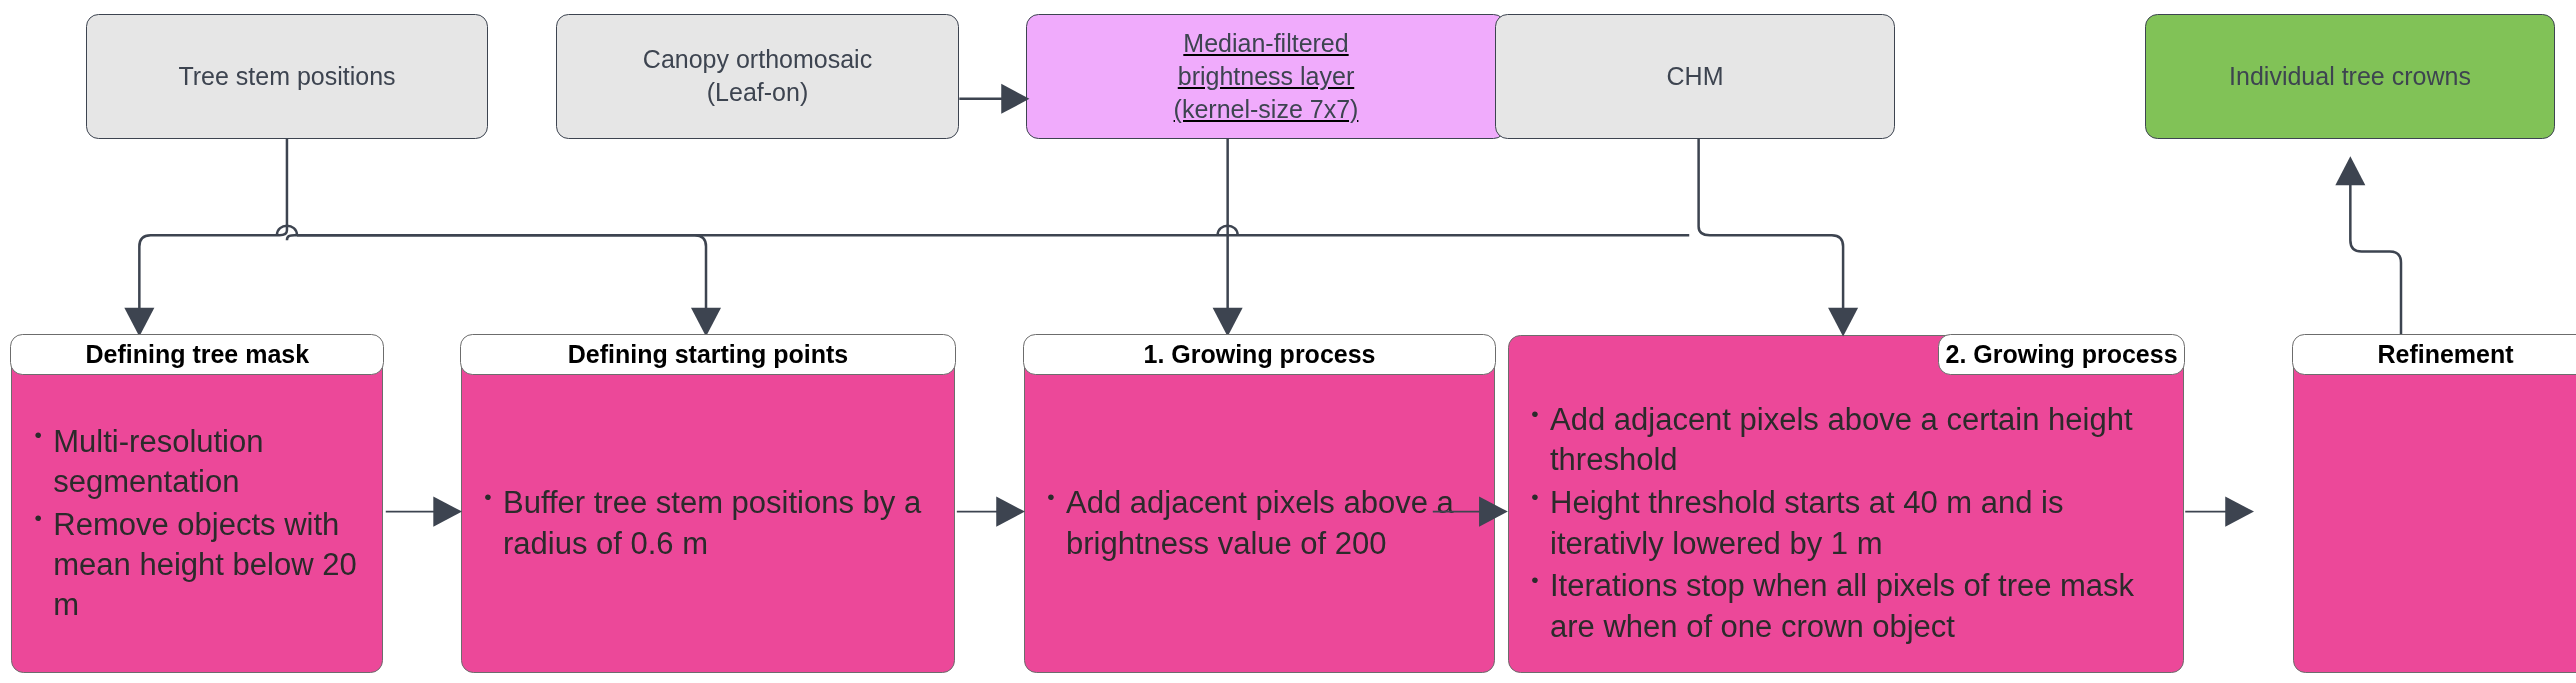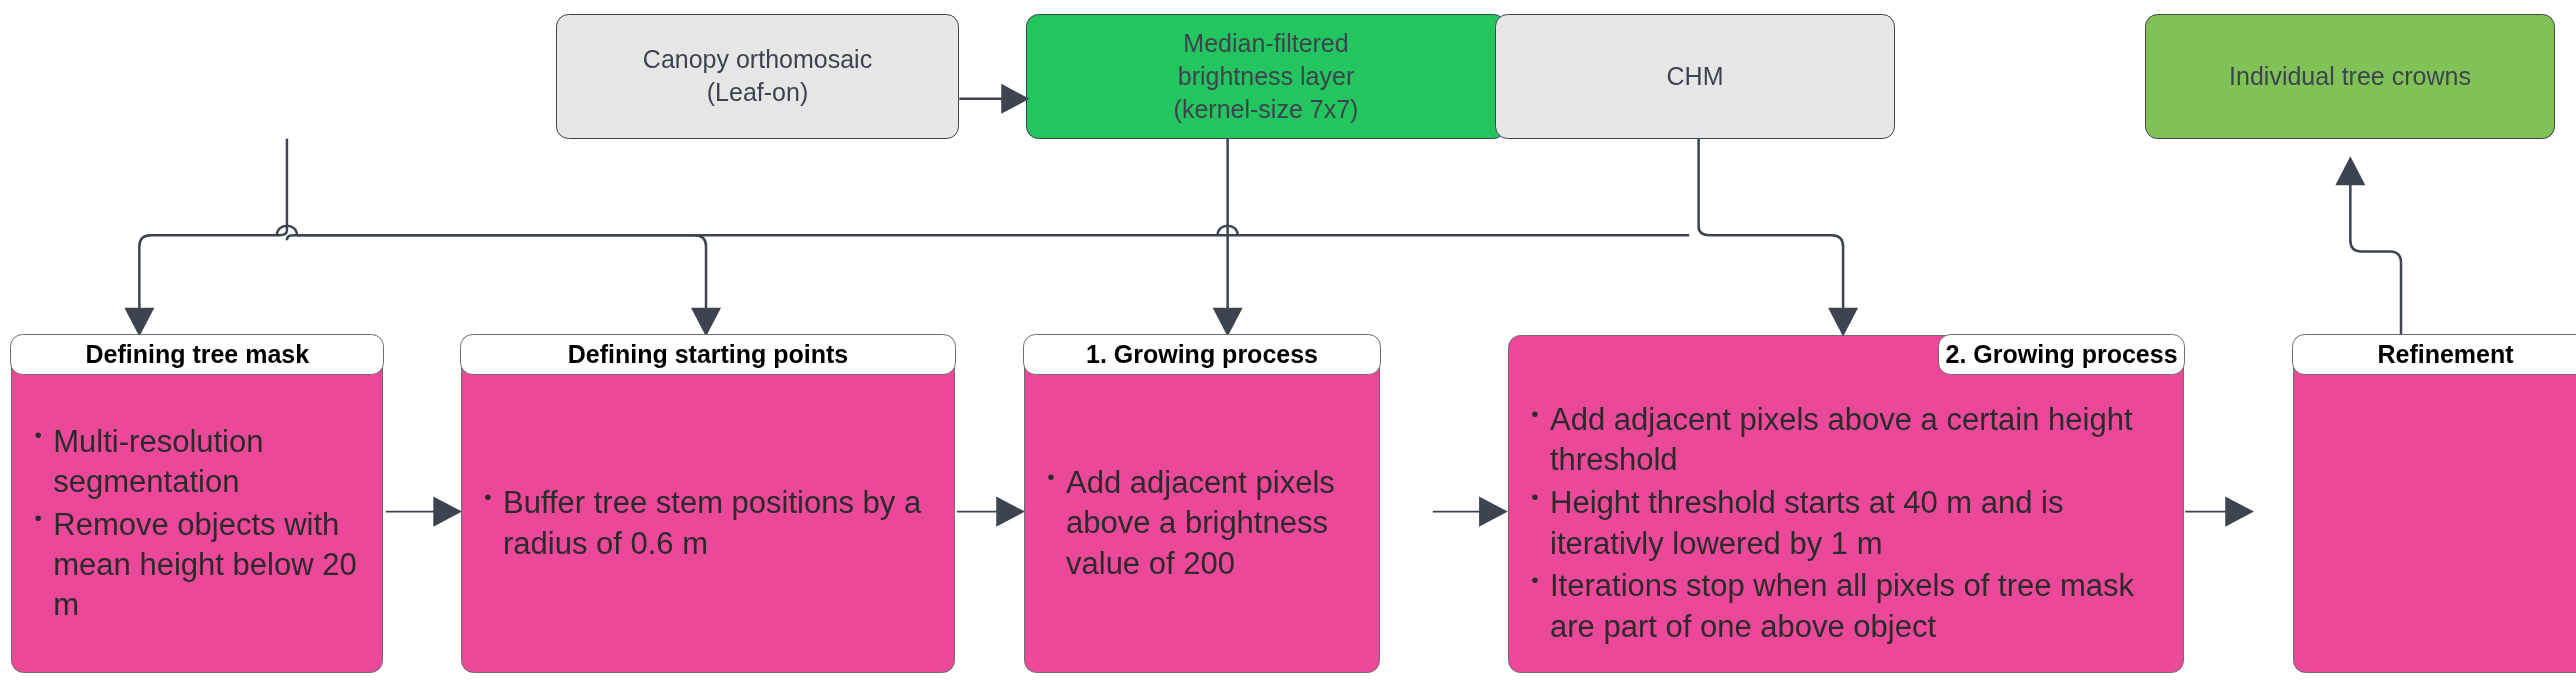--- a/index.html
+++ b/index.html
@@ -131,27 +131,30 @@
     stroke:#3d4450;
     stroke-width:3;
   }
   .head{fill:#3d4450;stroke:none;}
 </style>
 </head>
 <body>
 
 <div id="stage">
 
+  <div class="node source" style="left:86px;top:13.8px;width:402px;height:125px;">
+    <div class="source-label">Tree stem positions</div>
+  </div>
 
   <div class="node source" style="left:556px;top:13.8px;width:403px;height:125px;">
     <div class="source-label">Canopy orthomosaic
 (Leaf-on)</div>
   </div>
 
-  <div class="node source" style="left:1026px;top:13.8px;width:480px;height:125px;background:#22c55e;">
+  <div class="node source" style="left:1026px;top:13.8px;width:480px;height:125px;background:#f0abfc;text-decoration:underline;">
     <div class="source-label">Median-filtered
 brightness layer
 (kernel-size 7x7)</div>
   </div>
 
   <div class="node result" style="left:2145px;top:13.8px;width:410px;height:125px;">
     <div class="result-label">Individual tree crowns</div>
   </div>
 
   <div class="node source" style="left:1495px;top:13.8px;width:400px;height:125px;">
@@ -174,40 +177,40 @@
     <div class="proc-head">
       <div class="proc-title">Defining starting points</div>
     </div>
     <div class="proc-body">
       <ul class="bullets">
         <li>Buffer tree stem positions by a radius of 0.6 m</li>
       </ul>
     </div>
   </div>
 
-  <div class="node process" style="left:1024px;top:335px;width:356px;height:338px;justify-content:center;">
+  <div class="node process" style="left:1024px;top:335px;width:471px;height:338px;justify-content:center;">
     <div class="proc-head">
       <div class="proc-title">1. Growing process</div>
     </div>
     <div class="proc-body">
       <ul class="bullets">
         <li>Add adjacent pixels above a brightness value of 200</li>
       </ul>
     </div>
   </div>
 
   <div class="node process" style="left:1508px;top:335px;width:676px;height:338px;align-items:flex-end;">
     <div class="proc-head">
       <div class="proc-title">2. Growing process</div>
     </div>
     <div class="proc-body">
       <ul class="bullets">
         <li>Add adjacent pixels above a certain height threshold</li>
         <li>Height threshold starts at 40 m and is iterativly lowered by 1 m</li>
-        <li>Iterations stop when all pixels of tree mask are part of one above object</li>
+        <li>Iterations stop when all pixels of tree mask are when of one crown object</li>
       </ul>
     </div>
   </div>
 
   <div class="node process" style="left:2254px;top:335px;width:305px;height:338px;margin-left:39px;">
     <div class="proc-head">
       <div class="proc-title">Refinement</div>
     </div>
   </div>
 

